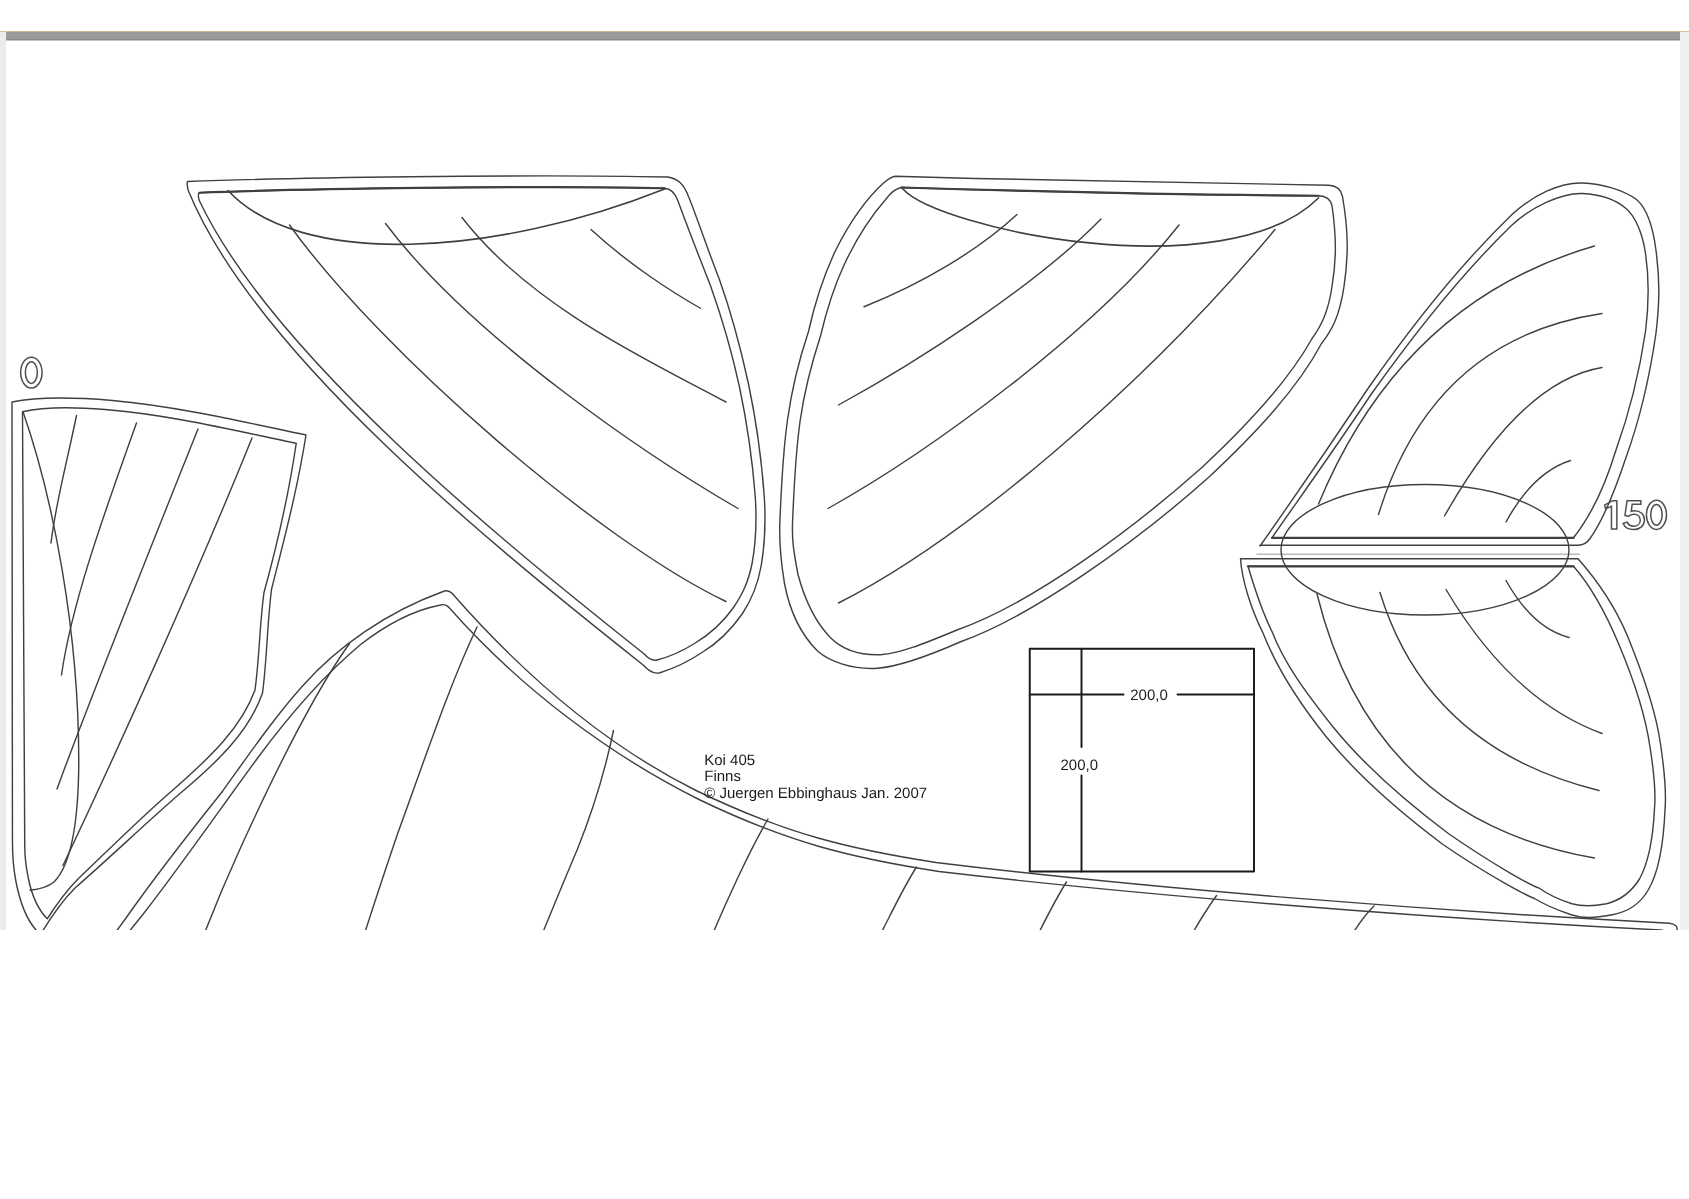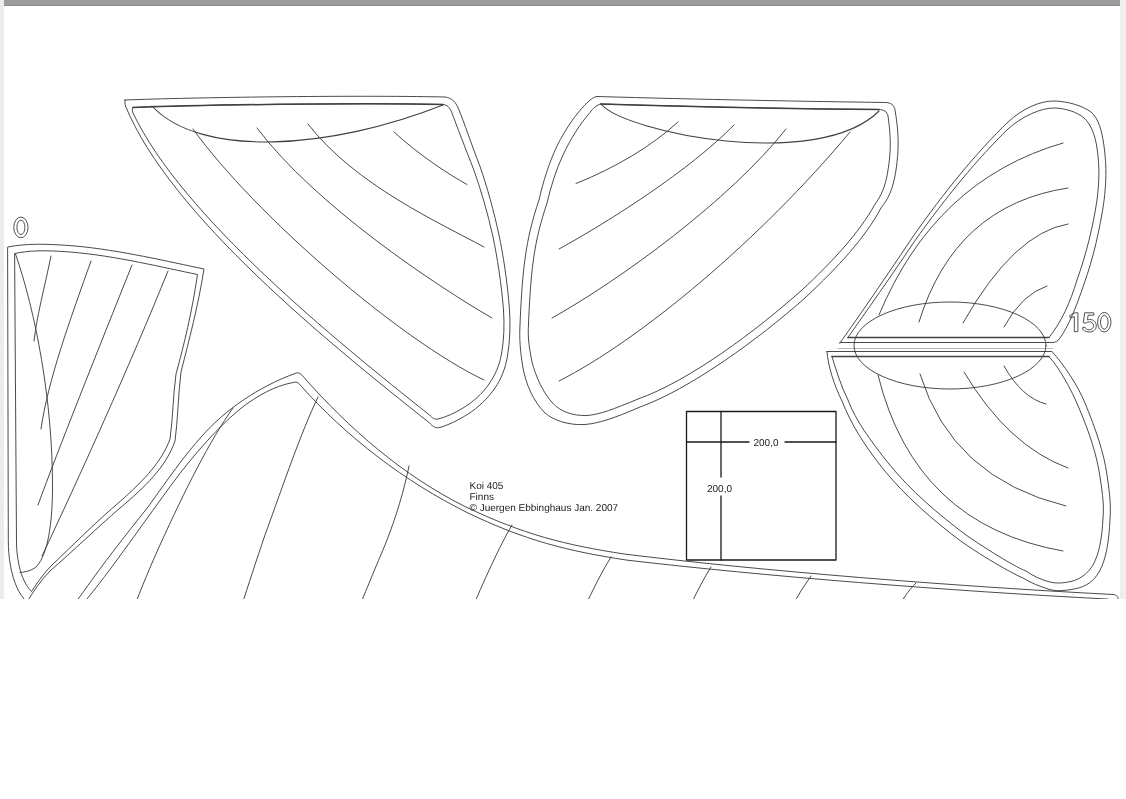--- a/index.html
+++ b/index.html
@@ -1,17 +1,17 @@
 <!DOCTYPE html>
 <html><head>
 <meta charset="utf-8">
 <style>
 html,body{margin:0;padding:0;background:#fff;}
 #page{position:relative;width:1126px;height:599px;background:#a16207;overflow:hidden;
-font-family:"Liberation Sans", sans-serif;}
+font-family:"Liberation Sans", sans-serif;margin-top:21px;}
 </style>
 </head>
 <body>
 <div id="page">
 <svg width="1126" height="799" viewBox="0 0 1126 799">
 <rect x="0" y="0" width="1126" height="799" fill="#ffffff"></rect>
 
 <rect x="0" y="0" width="4" height="799" fill="#ececec"></rect>
 <rect x="1120" y="0" width="6" height="799" fill="#efefef"></rect>
 <rect x="4" y="0" width="1116" height="5" fill="#9b9b9b"></rect>

